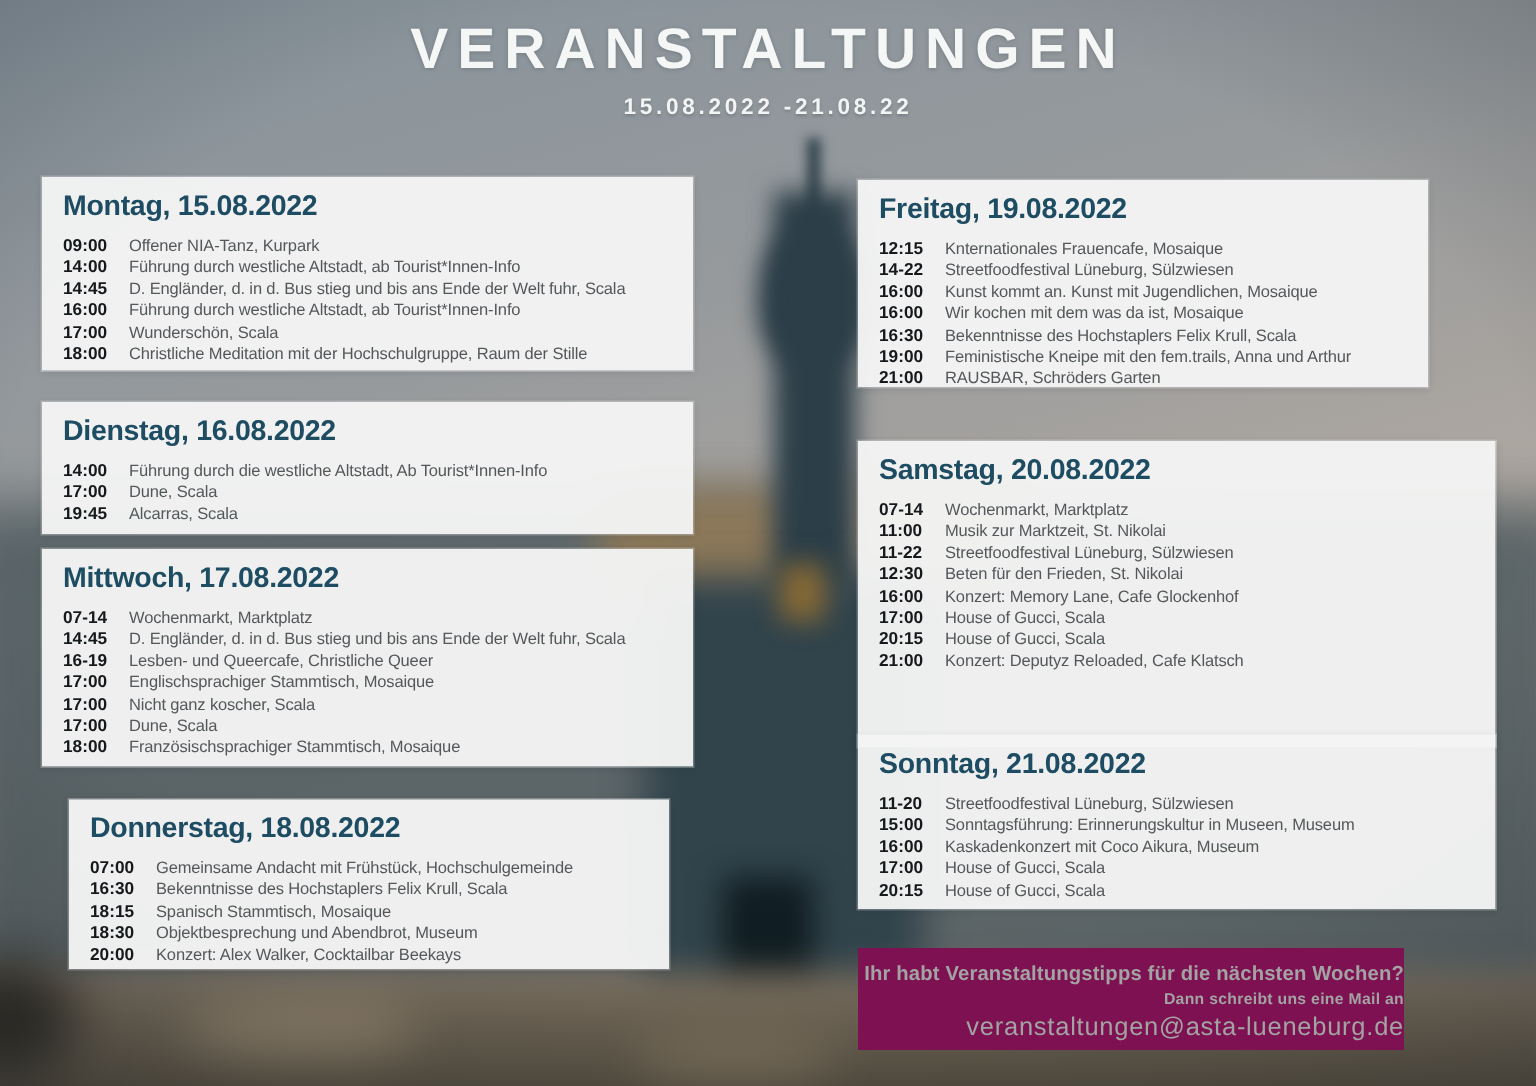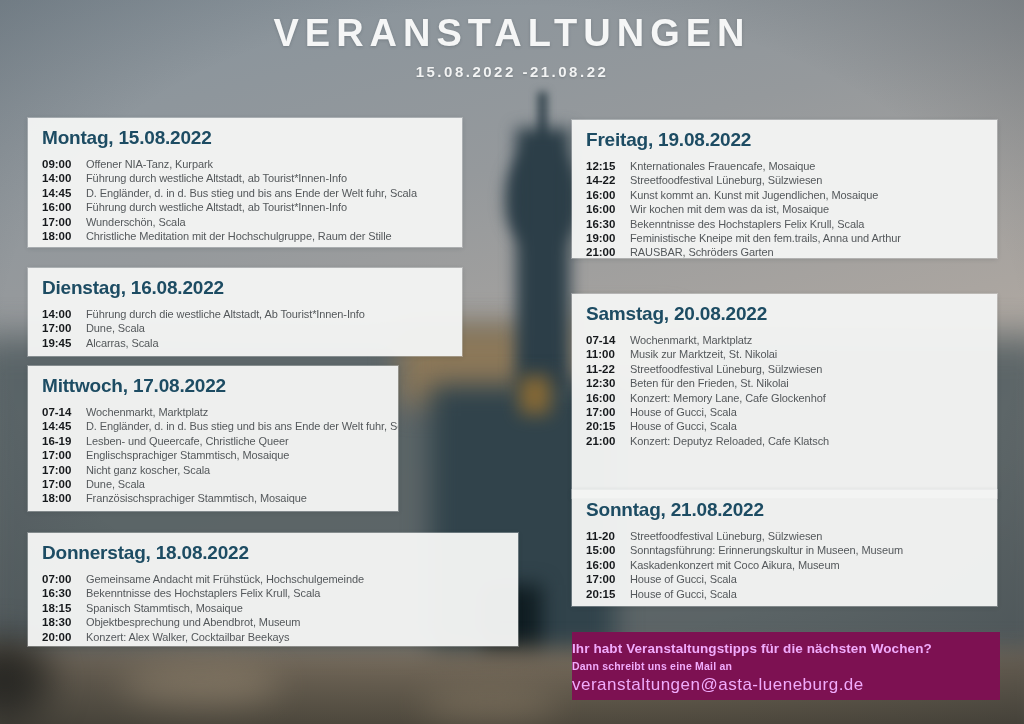--- a/index.html
+++ b/index.html
@@ -35,29 +35,29 @@
   .card{position:absolute;background:rgba(243,244,243,.97);z-index:10;overflow:hidden;
         box-shadow:0 0 0 1px rgba(255,255,255,.28),0 1px 5px rgba(30,40,48,.18);
         padding:9px 8px 8px 14px;box-sizing:border-box;}
   .card h2{margin:0 0 8px 0;color:#1d4c63;font-size:19px;font-weight:700;letter-spacing:-.2px;}
   .row{display:flex;white-space:nowrap;line-height:14.4px;}
   .time{flex:0 0 44px;color:#16191c;font-weight:700;font-size:11.5px;}
   .text{flex:1;color:#54585b;font-size:11px;letter-spacing:-.1px;}
 
   .card-montag{left:28px;top:118px;width:434px;height:129px;}
   .card-dienstag{left:28px;top:268px;width:434px;height:88px;}
-  .card-mittwoch{left:28px;top:366px;width:370px;height:145px;}
-  .card-donnerstag{left:28px;top:533px;width:490px;height:113px;}
-  .card-freitag{left:572px;top:120px;width:425px;height:138px;}
+  .card-mittwoch{left:28px;top:366px;width:434px;height:145px;}
+  .card-donnerstag{left:46px;top:533px;width:400px;height:113px;}
+  .card-freitag{left:572px;top:120px;width:380px;height:138px;}
   .card-samstag{left:572px;top:294px;width:425px;height:204px;}
   .card-sonntag{left:572px;top:490px;width:425px;height:116px;}
 
   
-  .banner{position:absolute;left:572px;top:632px;width:428px;height:68px;z-index:10;
-          background:#7d1152;color:#f0abfc;text-align:left;box-sizing:border-box;padding-top:9px;}
+  .banner{position:absolute;left:572px;top:632px;width:364px;height:68px;z-index:10;
+          background:#7d1152;color:#a3a3a3;text-align:right;box-sizing:border-box;padding-top:9px;}
   .banner .b1{font-size:13.5px;font-weight:700;letter-spacing:.1px;}
   .banner .b2{font-size:10.5px;font-weight:700;margin-top:4px;letter-spacing:.2px;}
   .banner .b3{font-size:17px;font-weight:400;margin-top:3px;letter-spacing:.5px;cursor:pointer;}
 </style>
 </head>
 <body>
 
 <div id="poster">
 
   <div class="bg bg-sky"></div>

